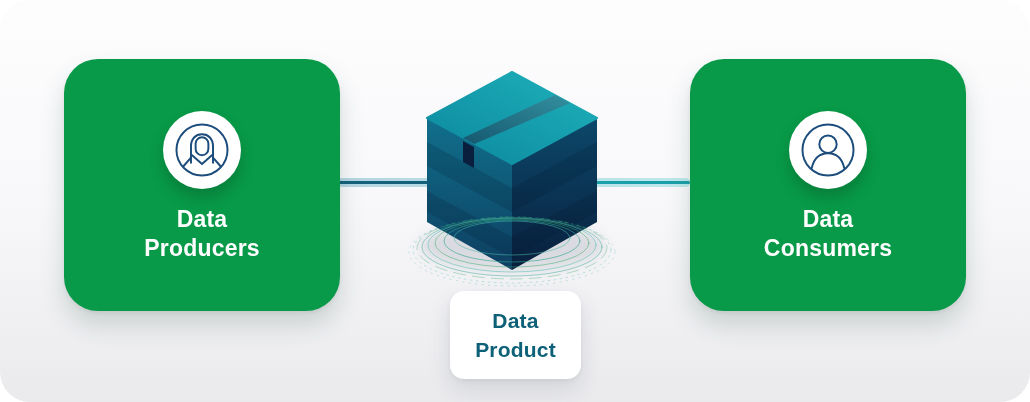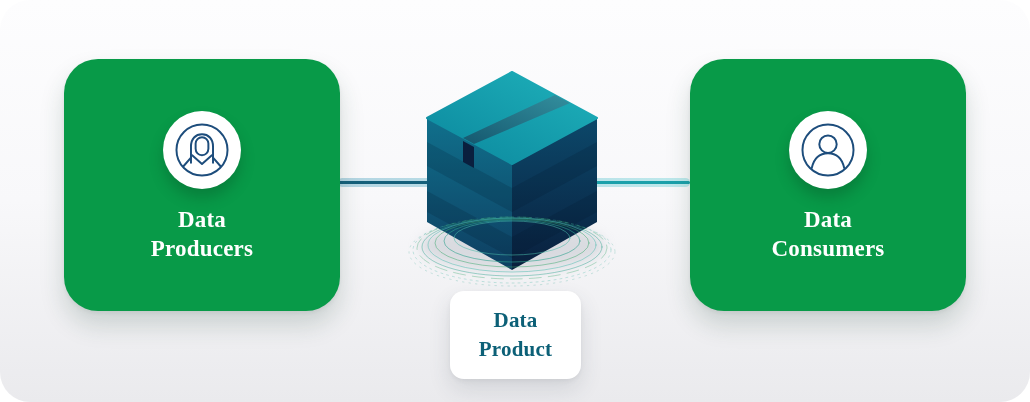--- a/index.html
+++ b/index.html
@@ -1,19 +1,18 @@
 <!DOCTYPE html>
 <html style="--panel-green: #089a48; --icon-navy: #1d4d7c; --product-text-teal: #0c6077; --connector-dark: #15607b; --connector-teal: #1ba0aa; --box-top-teal: #16adb6; --box-side-navy: #0e3e61;"><head>
 <meta charset="utf-8">
 <style>
   html,body{margin:0;padding:0;background:#ffffff;font-family:"Liberation Sans", sans-serif;}
   .canvas{
     position:relative;width:1030px;height:402px;margin:0 auto;border-radius:30px;overflow:hidden;
     background:linear-gradient(180deg,#fdfdfe 0%,#f8f8fa 50%,#eaeaed 100%);
-    font-family:Liberation Serif, serif;
   }
   
   .connector{
     position:absolute;left:338px;top:178px;width:352px;height:9px;border-radius:5px;z-index:1;
     background:linear-gradient(90deg,rgba(168,207,222,.85),rgba(183,231,234,.9));
   }
   .connector-core{
     position:absolute;left:0;right:0;top:3px;height:3px;border-radius:2px;
     background:linear-gradient(90deg,var(--connector-dark,#15607b) 0%,var(--connector-dark,#15607b) 38%,var(--connector-teal,#1ba0aa) 62%,var(--connector-teal,#1ba0aa) 100%);
   }

